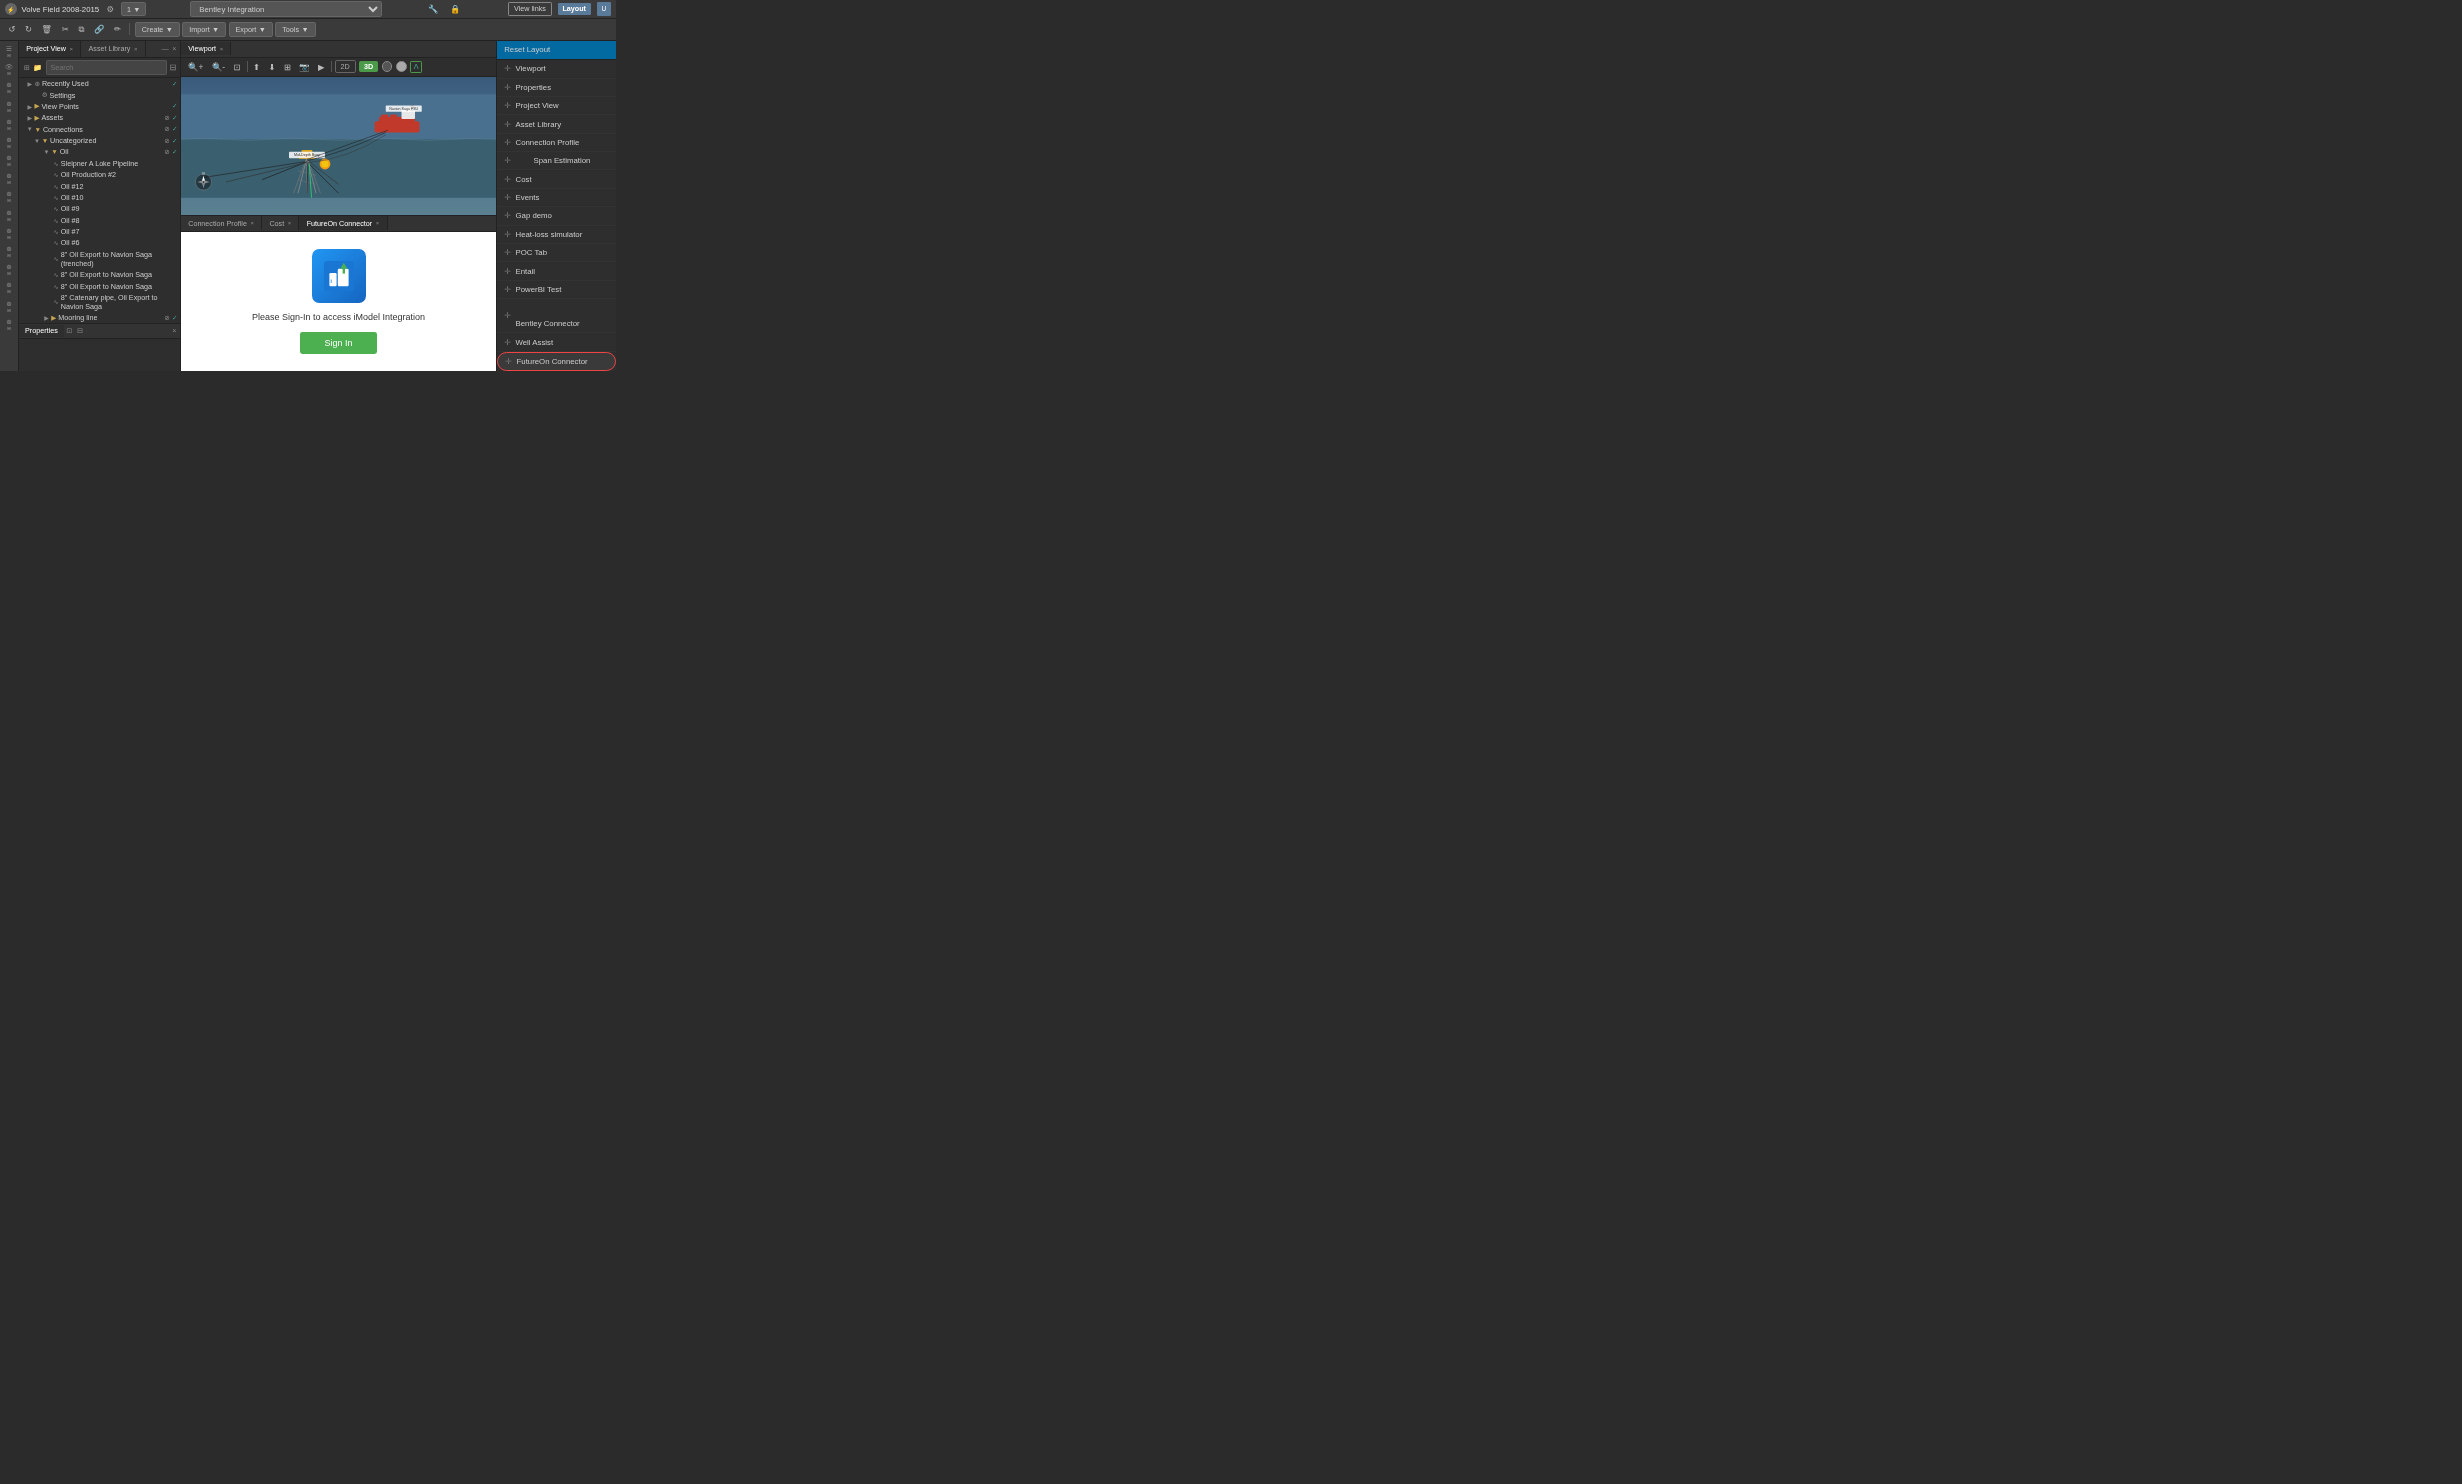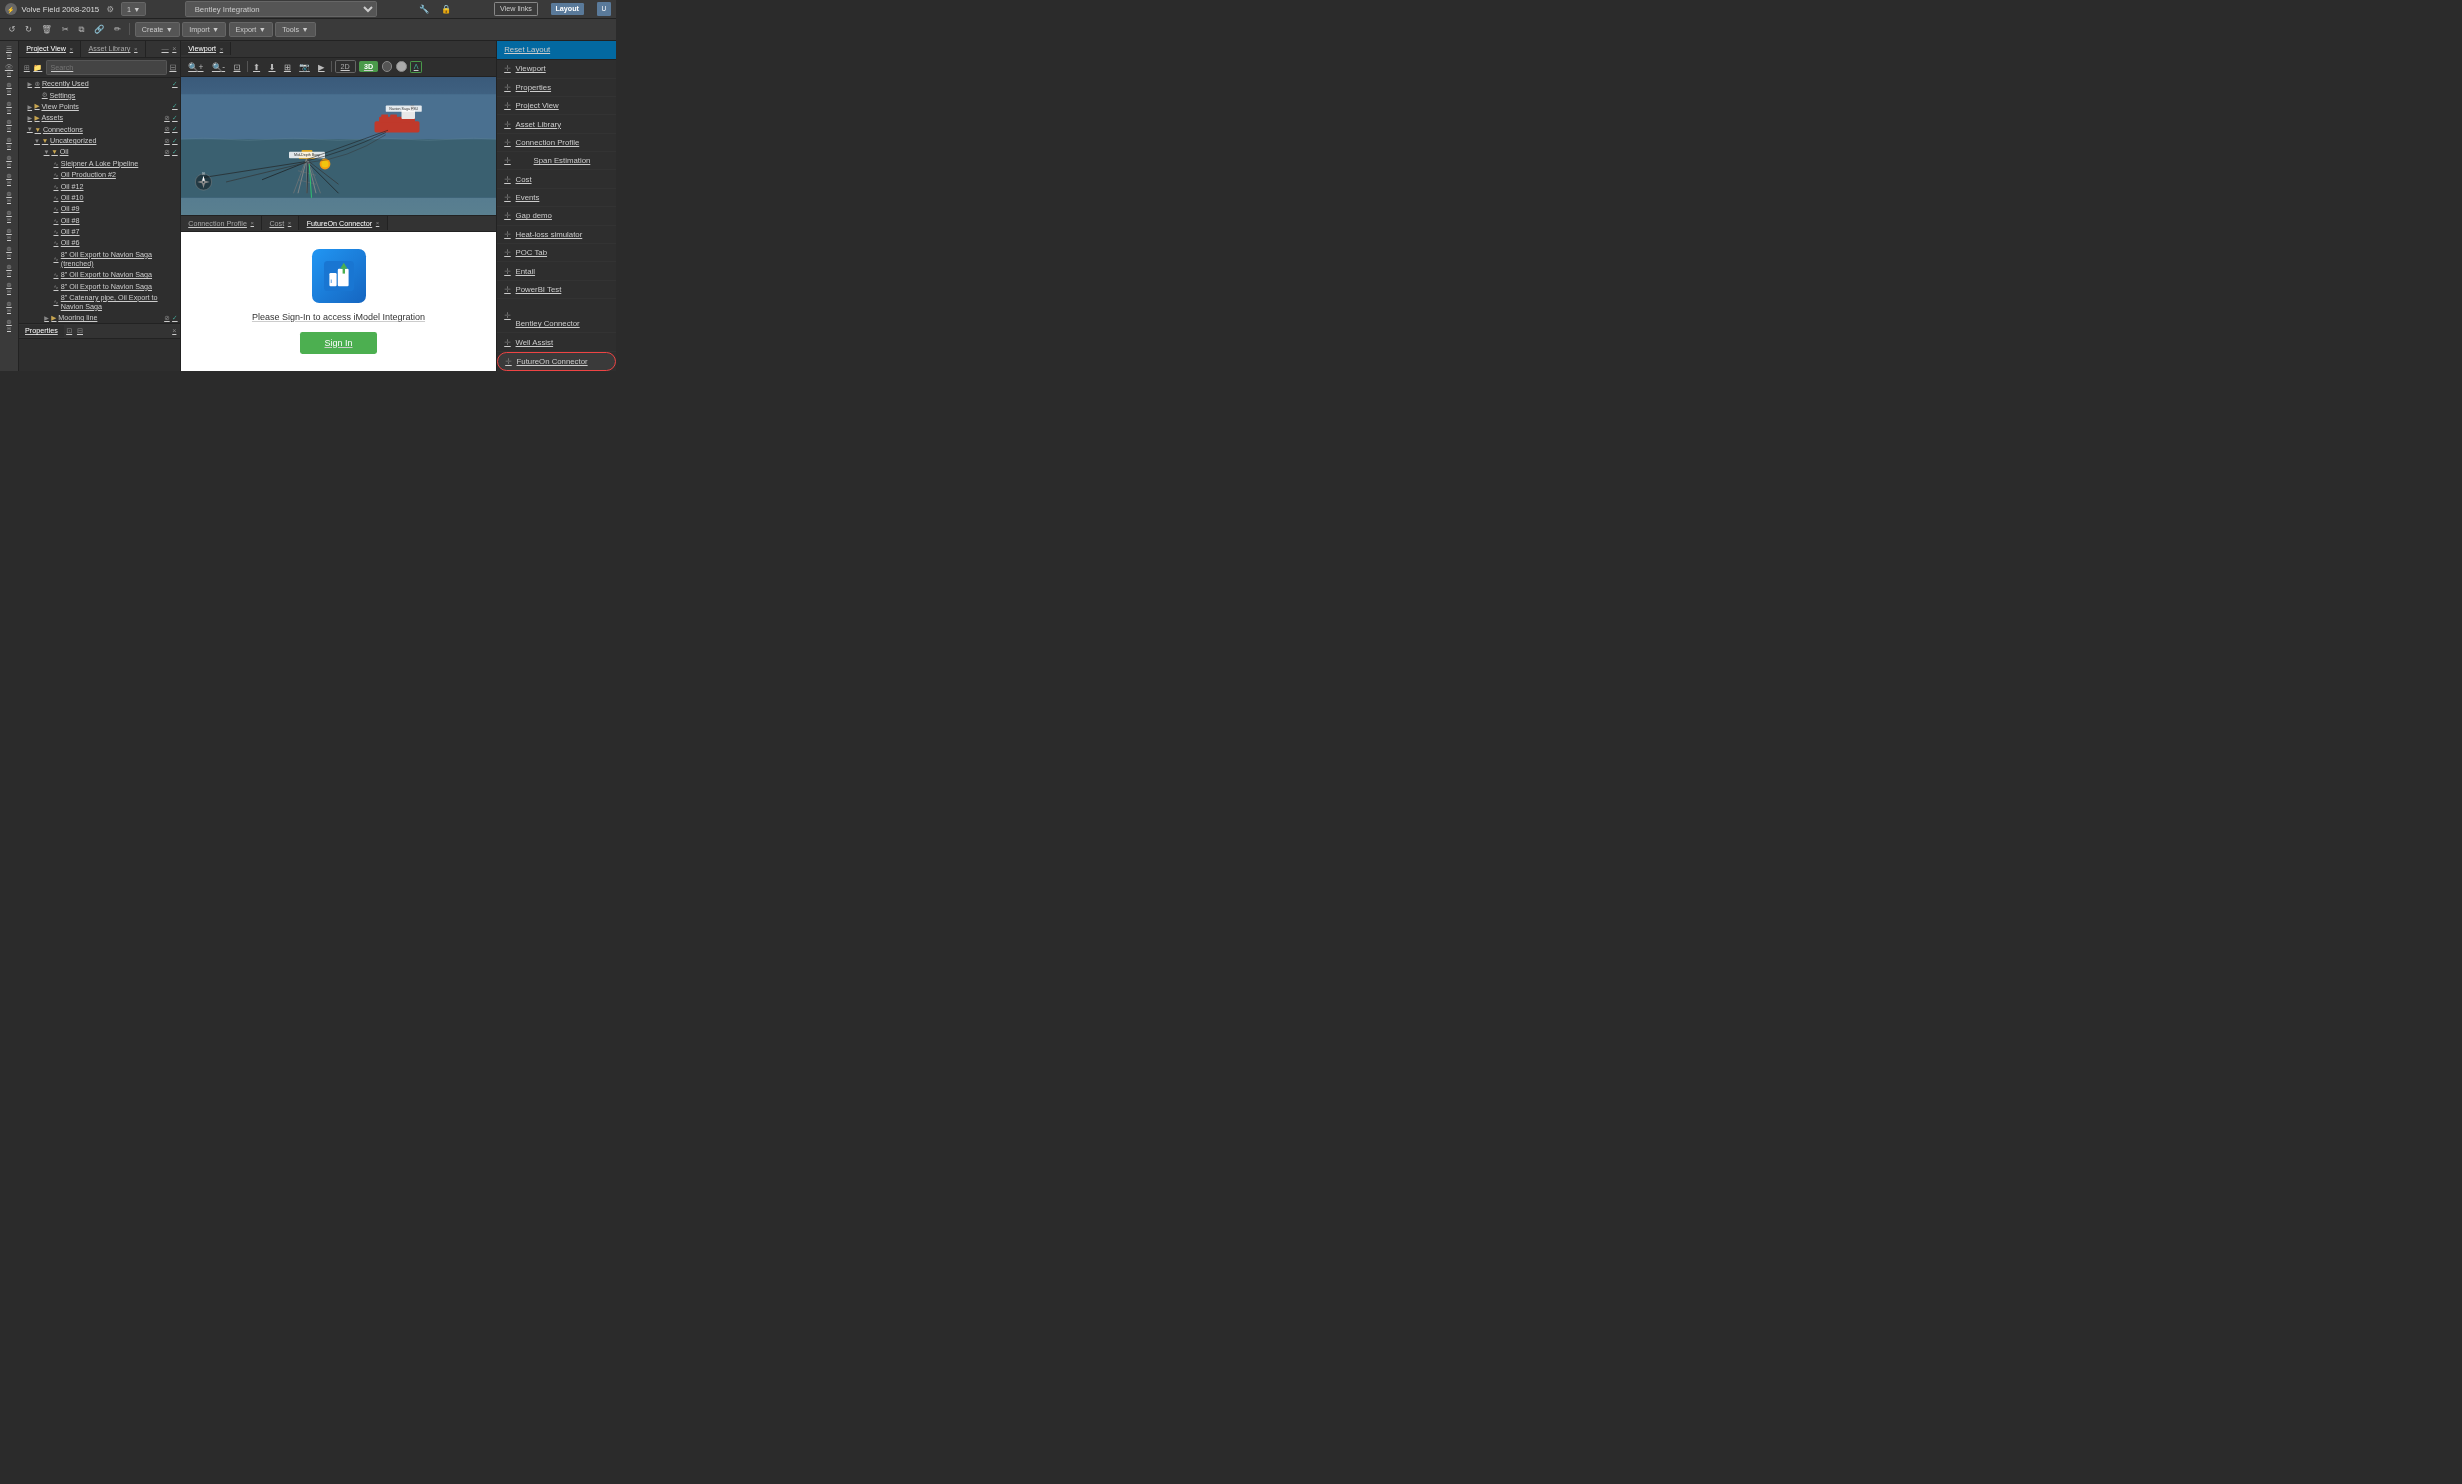--- a/index.html
+++ b/index.html
@@ -6,33 +6,33 @@
     body { font-family: -apple-system, BlinkMacSystemFont, 'Segoe UI', sans-serif; font-size: 7.8px; background: #2b2b2b; color: #ccc; overflow: hidden; width: 616px; height: 371px; }
 
     
     .top-bar { display: flex; align-items: center; background: #3a3a3a; height: 19px; padding: 0 4.8px; gap: 4.8px; border-bottom: 0.6px solid #222; }
     .app-icon { width: 12px; height: 12px; background: #666; border-radius: 50%; display: flex; align-items: center; justify-content: center; font-size: 6px; color: white; flex-shrink: 0; }
     .project-title { color: #ddd; font-size: 7.8px; font-weight: 500; }
     .gear-btn { background: none; border: none; color: #aaa; cursor: pointer; font-size: 8.4px; padding: 1.2px 2.4px; }
     .dropdown-btn { background: #555; border: 0.6px solid #666; color: #ccc; cursor: pointer; font-size: 7.2px; padding: 1.2px 4.8px; border-radius: 1.8px; display: flex; align-items: center; gap: 2.4px; }
     .center-dropdown { flex: 1; max-width: 192px; margin: 8px auto; }
     .center-dropdown select { width: 100%; background: #555; border: 0.6px solid #666; color: #ccc; padding: 1.8px 4.8px; font-size: 7.8px; border-radius: 1.8px; }
-    .top-right { margin-left: auto; display: flex; align-items: center; gap: 13px; }
+    .top-right { margin-left: auto; display: flex; align-items: center; gap: 6px; }
     .view-links-btn { background: none; border: 0.6px solid #888; color: #ccc; padding: 1.2px 4.8px; cursor: pointer; font-size: 7.2px; border-radius: 1.2px; }
     .layout-btn { background: #5a7a9a; border: none; color: white; padding: 1.2px 4.8px; cursor: pointer; font-size: 7.2px; border-radius: 1.2px; font-weight: bold; }
     .avatar { width: 14.4px; height: 14.4px; background: #5a7a9a; border-radius: 1.2px; display: flex; align-items: center; justify-content: center; color: white; font-size: 6.6px; }
 
     
     .toolbar { display: flex; align-items: center; background: #3a3a3a; height: 21.6px; padding: 0 4.8px; gap: 2.4px; border-bottom: 0.6px solid #222; }
     .tb-btn { background: none; border: none; color: #bbb; cursor: pointer; padding: 2.4px 3.6px; font-size: 8.4px; border-radius: 1.2px; display: flex; align-items: center; }
     .tb-sep { width: 0.6px; height: 12px; background: #555; margin: 0 2.4px; }
     .tb-dropdown { background: #555; border: 0.6px solid #666; color: #ccc; cursor: pointer; font-size: 7.2px; padding: 1.8px 6px; border-radius: 1.8px; display: flex; align-items: center; gap: 2.4px; }
 
     
-    .main-layout { display: flex; height: calc(371px - 41px); text-decoration: underline; }
+    .main-layout { display: flex; height: calc(371px - 41px); }
 
     
     .icon-bar { width: 19px; background: #3a3a3a; border-right: 0.6px solid #222; display: flex; flex-direction: column; align-items: center; padding-top: 2.4px; gap: 1.2px; overflow: hidden; }
     .icon-bar-btn { width: 17px; height: 17px; background: none; border: none; color: #888; cursor: pointer; font-size: 6.6px; display: flex; flex-direction: column; align-items: center; justify-content: center; border-radius: 1.2px; }
 
     
     .left-panel { width: 162px; background: #2e2e2e; display: flex; flex-direction: column; border-right: 0.6px solid #222; }
     .panel-tabs { display: flex; background: #333; border-bottom: 0.6px solid #222; height: 17px; }
     .panel-tab { padding: 2.4px 7.2px; font-size: 7.2px; color: #aaa; cursor: pointer; border-right: 0.6px solid #222; display: flex; align-items: center; gap: 3.6px; }
     .panel-tab.active { background: #2e2e2e; color: #fff; }

